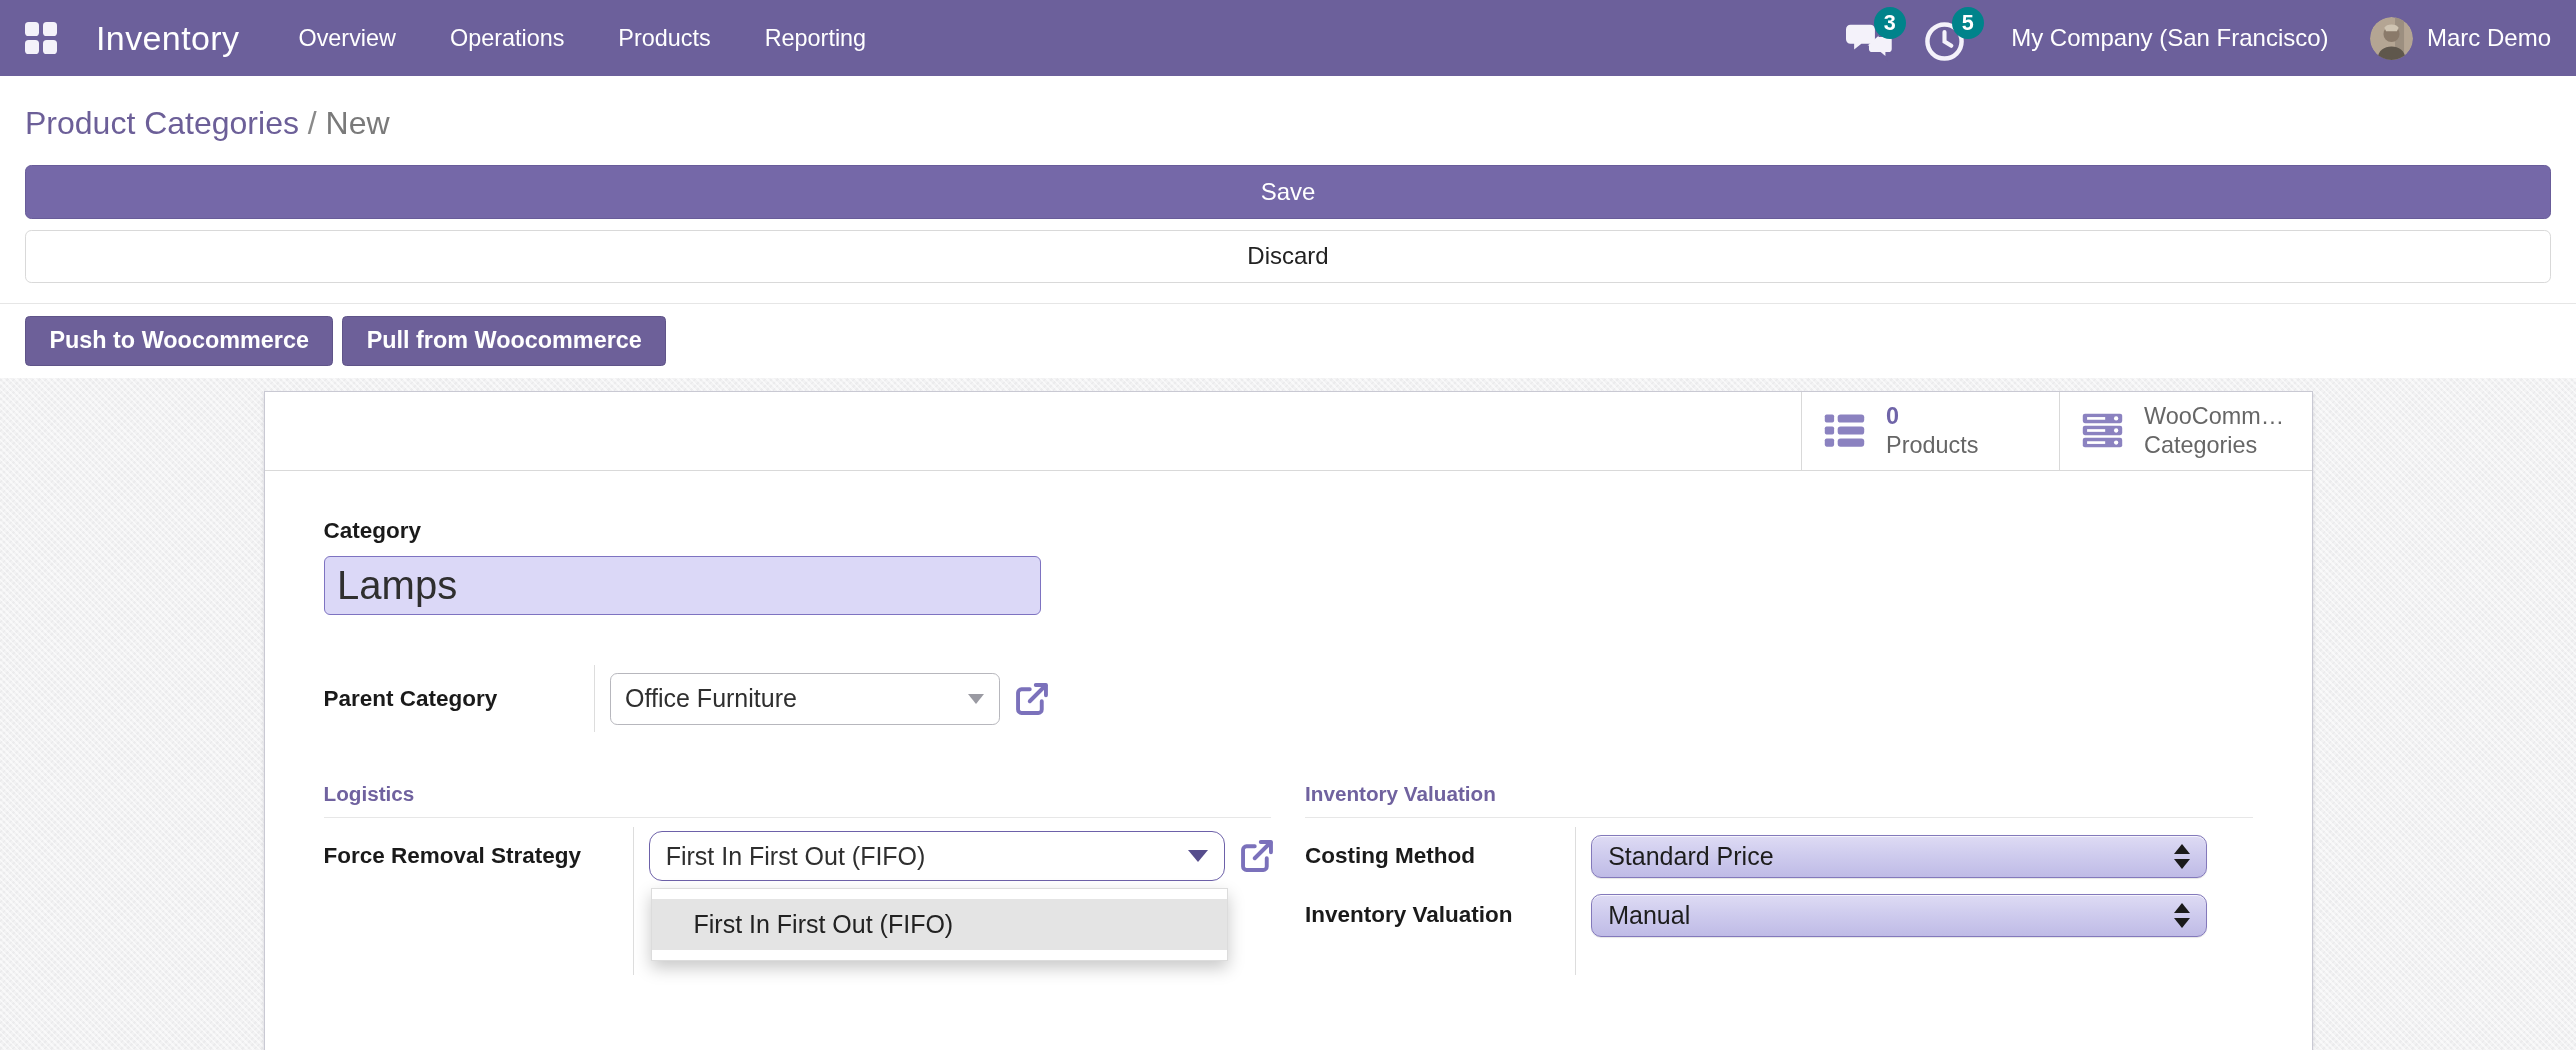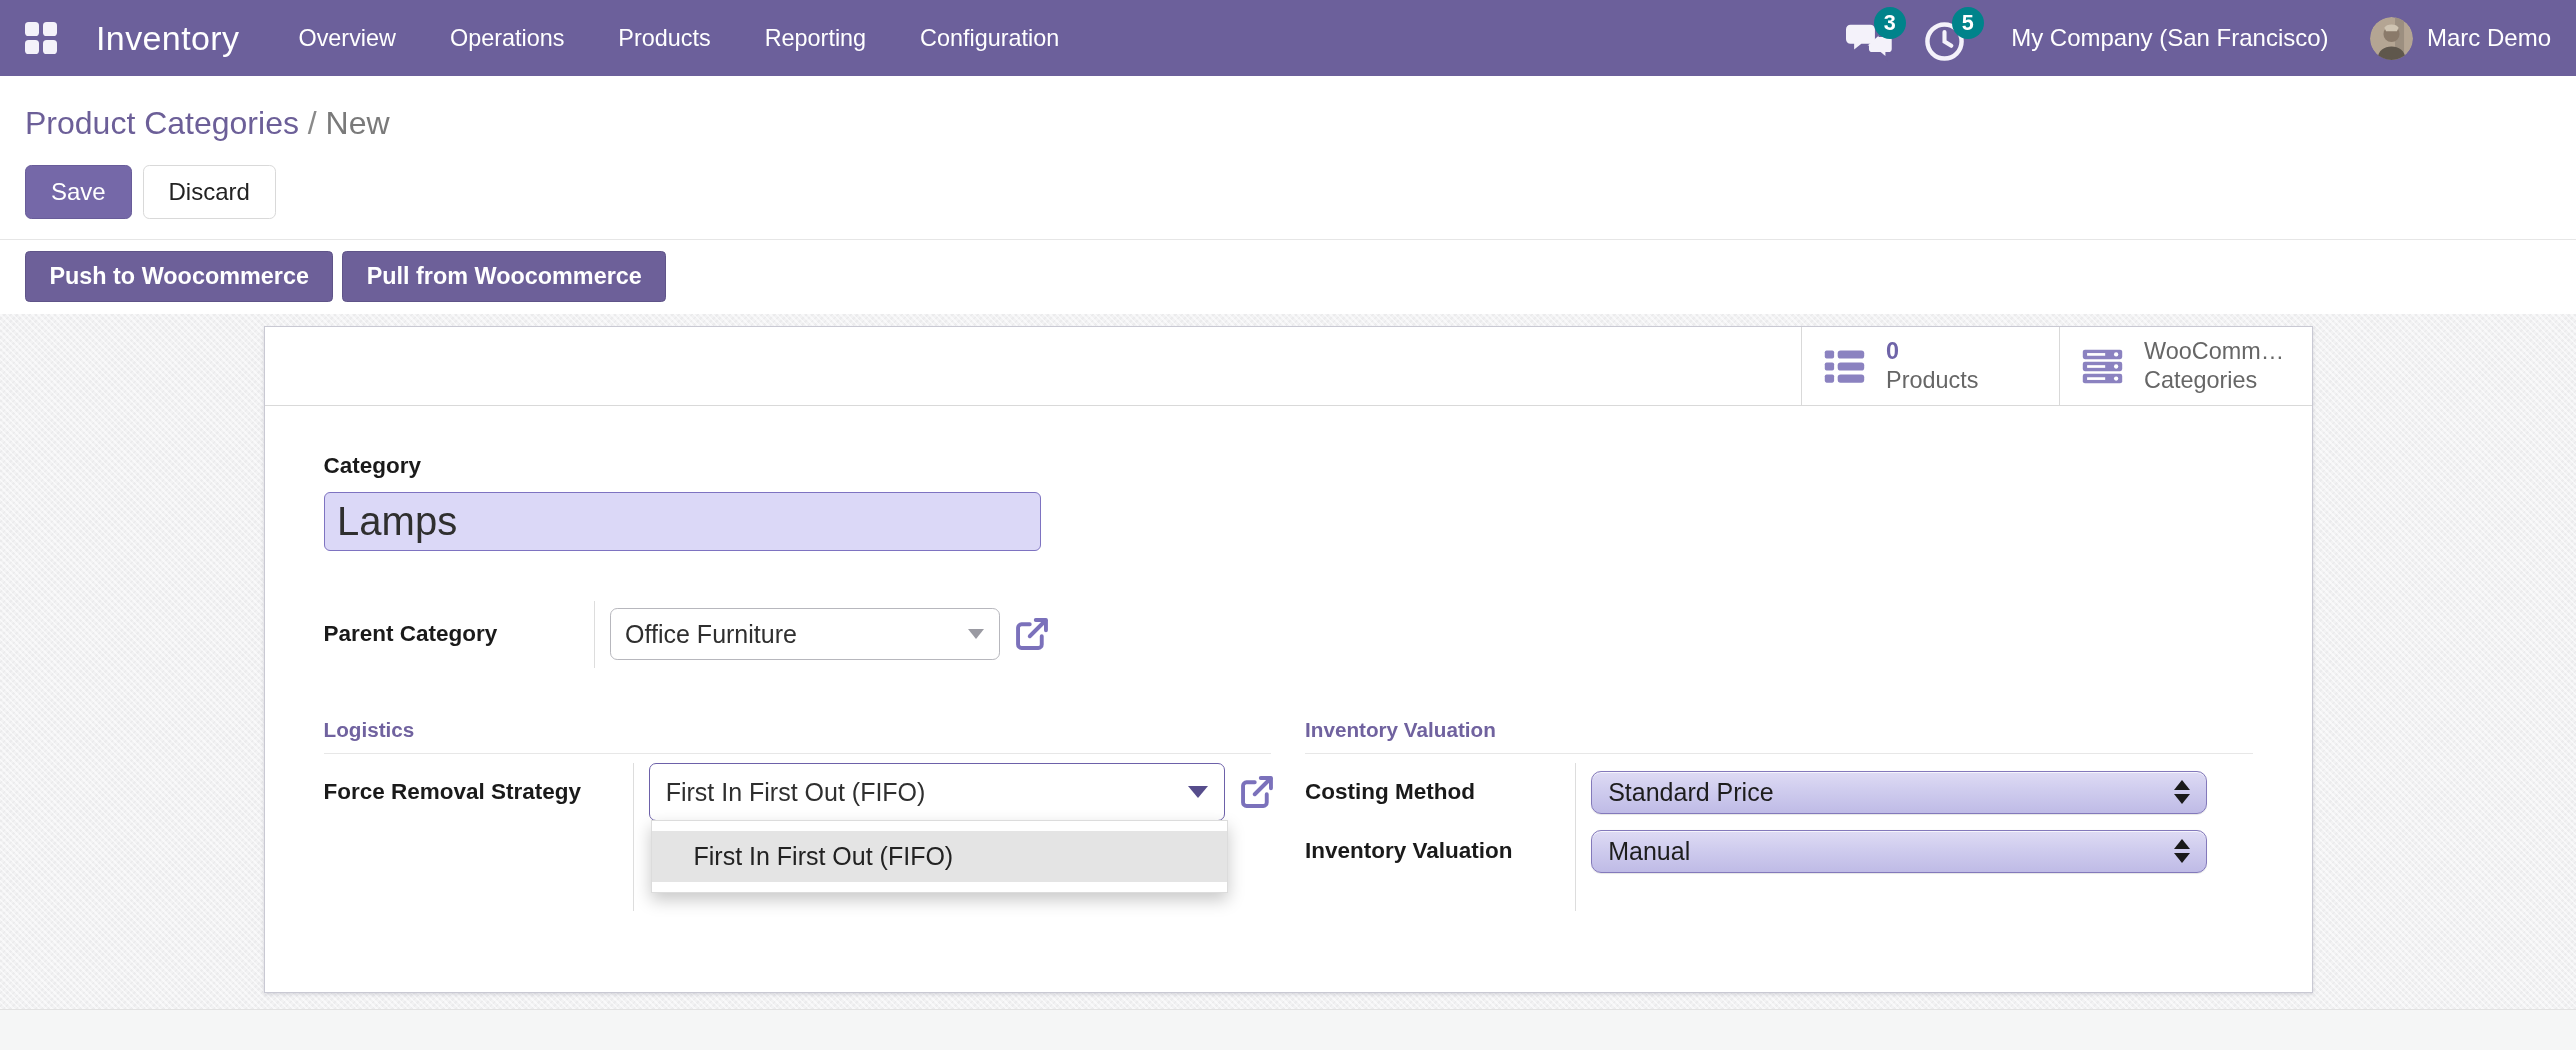--- a/index.html
+++ b/index.html
@@ -31,21 +31,21 @@
   .nav-company { font-size:24px; margin:0 41px 0 9px; cursor:pointer; }
   .avatar { width:43px; height:43px; border-radius:50%; overflow:hidden; flex:none; cursor:pointer; }
   .nav-user { font-size:24px; margin-left:14.4px; cursor:pointer; }
 
   
   .panel { background:#fff; flex:none; }
   .breadcrumb { padding:29px 25px 0; font-size:32px; }
   .bc-parent { color:#6c5f98; cursor:pointer; }
   .bc-sep { color:#8a8a8a; }
   .bc-current { color:#7a7a7a; }
-  .actions { display:flex; gap:10.8px; padding:23.4px 25px 20px; }
+  .actions { display:flex; gap:10.8px; padding:23.4px 25px 20px;flex-direction:column; }
   .btn { font-size:24px; border-radius:6.3px; padding:11.7px 25px; cursor:pointer; border:0.9px solid transparent; }
   .btn-primary { background:#7568a8; border-color:#685c99; color:#fff; }
   .btn-default { background:#fff; border-color:#d9d9d9; color:#222; }
   .statusbar { border-top:0.9px solid #e6e6e6; padding:11.7px 25px; display:flex; gap:9px; }
   .btn-woo { background:#6d6099; border:0.9px solid #5f5488; color:#fff; font-size:23.4px; font-weight:700; border-radius:4.5px; padding:10.8px 23.4px; cursor:pointer; }
 
   
   .content {
     flex:1; position:relative; padding-top:12.6px;
     background-color:#f2f2f3;
@@ -97,21 +97,21 @@
 
   .vrows { display:flex; align-items:stretch; min-height:148px; }
   .vlabels { flex:none; display:flex; flex-direction:column; }
   .vlabels .field-label { height:59px; display:flex; align-items:center; }
   .left-labelcol { width:309px; }
   .right-labelcol { width:270px; }
   .vfields { display:flex; flex-direction:column; padding-left:15.3px; }
   .vfield-row { height:59px; display:flex; align-items:center; position:relative; }
 
   .combo-focused {
-    width:576px; height:58px; background:#fff; border:1.8px solid #6d61a9; border-radius:7px;
+    width:576px; height:50px; background:#fff; border:1.8px solid #6d61a9; border-radius:13px;
     display:flex; align-items:center; justify-content:space-between; padding:0 16px; cursor:pointer; position:relative;
   }
   .caret-down-purple { width:0; height:0; border-left:10px solid transparent; border-right:10px solid transparent; border-top:12.6px solid #564d8c; }
   .caret-down-gray { width:0; height:0; border-left:8px solid transparent; border-right:8px solid transparent; border-top:10px solid #9a9aa2; }
 
   .dropdown {
     position:absolute; top:56px; left:1.8px; width:577px; background:#fff;
     border:0.9px solid #dcdcdc; box-shadow:0 7.2px 16px rgba(0,0,0,.22); padding:10px 0; z-index:9;
   }
   .dropdown-item { height:51px; background:#e4e4e4; display:flex; align-items:center; padding-left:41px; font-size:25px; color:#222; cursor:pointer; }
@@ -137,21 +137,20 @@
       <span></span>
       <span></span>
       <span></span>
     </div>
   <div class="brand">Inventory</div>
   <div class="nav-menu">
     <div class="nav-item">Overview</div>
     <div class="nav-item">Operations</div>
     <div class="nav-item">Products</div>
     <div class="nav-item">Reporting</div>
-    <div class="nav-item">Configuration</div>
   </div>
   <div class="nav-spacer"></div>
 
   <div class="nav-ico">
     <svg width="47" height="40" viewBox="0 0 26 22">
       <path d="M2.5 1.5h11c1.4 0 2.5 1.1 2.5 2.5v5.5c0 1.4-1.1 2.5-2.5 2.5H8.5l-4 3.2V12H2.5C1.1 12 0 10.9 0 9.5V4C0 2.6 1.1 1.5 2.5 1.5z" fill="#f4f2fa"></path>
       <path d="M18 7.5h5.5c1.3 0 2.5 1 2.5 2.4v5c0 1.3-1.2 2.4-2.5 2.4h-1v3l-3.6-3h-4.4c-1.3 0-2.5-1-2.5-2.4v-2" fill="#f4f2fa" stroke="#6c609b" stroke-width="1.4"></path>
     </svg>
     <span class="badge">3</span>
   </div>

